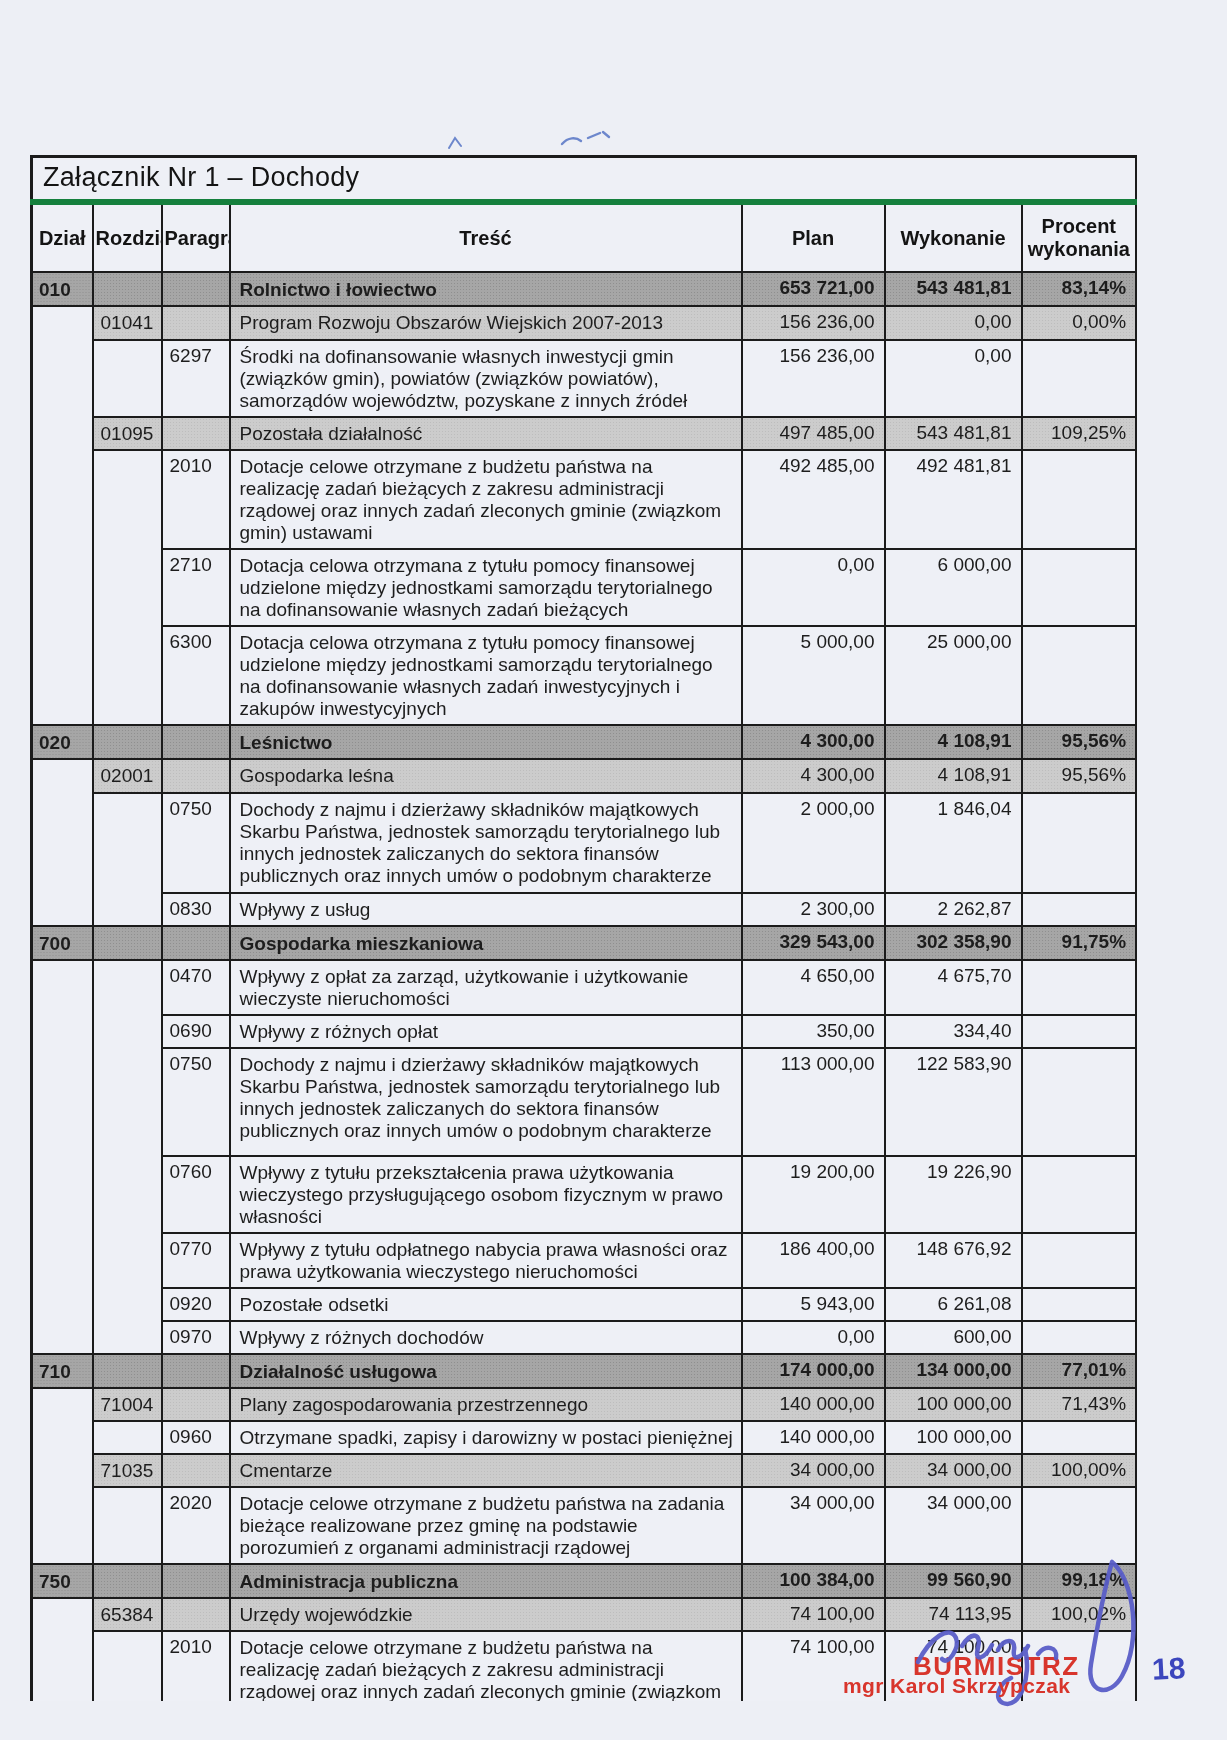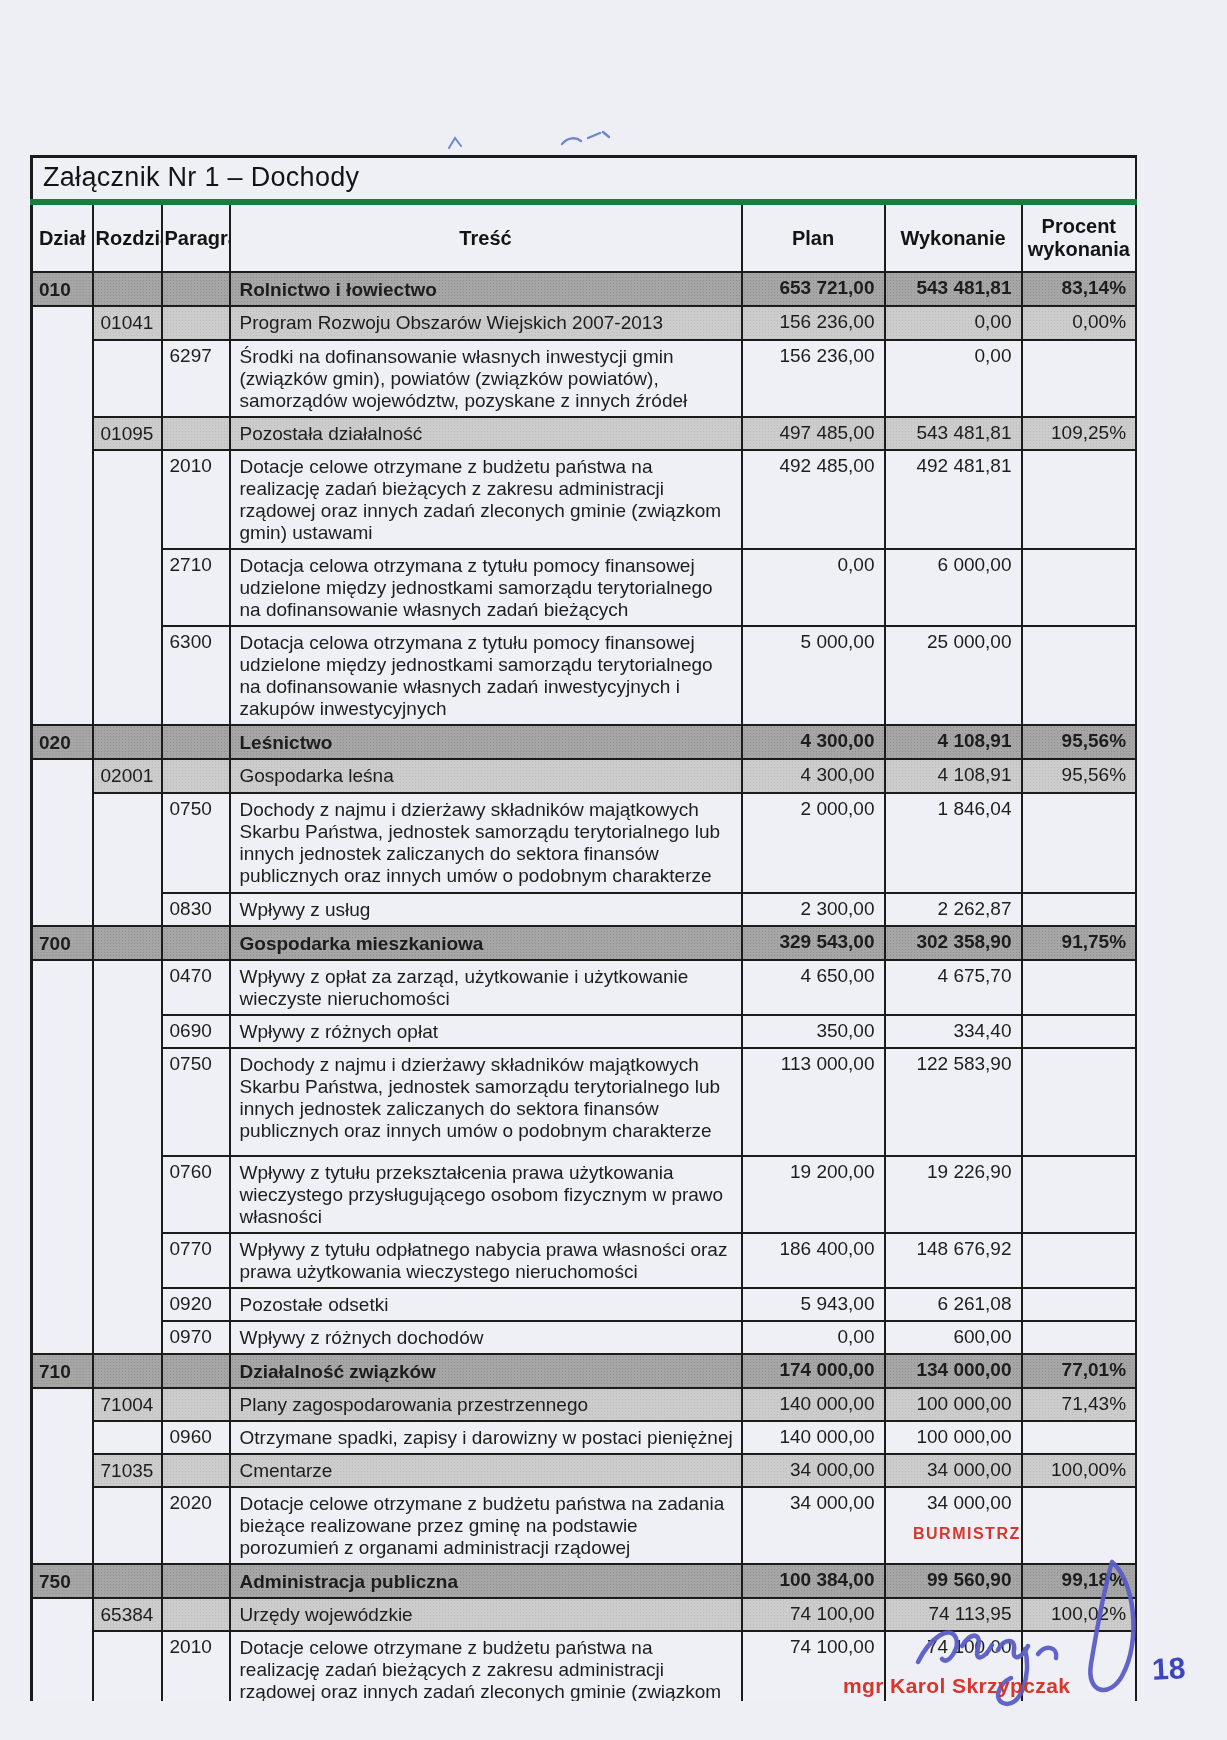--- a/index.html
+++ b/index.html
@@ -60,22 +60,22 @@
   td.c-rozdzial { font-size:19px; padding:5px 2px 0 7px; }
   td.c-paragraf { font-size:19px; padding:4px 2px 0 7px; }
   td.c-tresc    { font-size:19px; line-height:22px; padding:5px 6px 4px 9px; }
   td.c-plan, td.c-wykonanie, td.c-procent {
     font-size:19px; text-align:right; padding:4px 9px 0 2px; white-space:nowrap;
   }
   tr.section td.c-tresc { padding-top:6px; }
 
   
   .stamp-title {
-    position:absolute; left:913px; top:1525px;
-    font-size:16px; font-weight:bold; letter-spacing:1.5px;
+    position:absolute; left:913px; top:1651px;
+    font-size:26px; font-weight:bold; letter-spacing:1.5px;
     color:#d8352c;
   }
   .stamp-name {
     position:absolute; left:843px; top:1674px;
     font-size:21px; font-weight:bold; letter-spacing:0.4px;
     color:#d8352c;
   }
   .signature-svg { position:absolute; left:898px; top:1552px; }
   .page-number {
     position:absolute; left:1152px; top:1652px;
@@ -291,21 +291,21 @@
             <td class="c-paragraf">0970</td>
             <td class="c-tresc">Wpływy z różnych dochodów</td>
             <td class="c-plan">0,00</td>
             <td class="c-wykonanie">600,00</td>
             <td class="c-procent"></td>
           </tr>
           <tr class="section" style="height: 30px;">
             <td class="c-dzial">710</td>
             <td class="c-rozdzial"></td>
             <td class="c-paragraf"></td>
-            <td class="c-tresc">Działalność związków</td>
+            <td class="c-tresc">Działalność usługowa</td>
             <td class="c-plan">174 000,00</td>
             <td class="c-wykonanie">134 000,00</td>
             <td class="c-procent">77,01%</td>
           </tr>
           <tr class="chapter" style="height: 33px;">
             <td class="c-dzial"></td>
             <td class="c-rozdzial">71004</td>
             <td class="c-paragraf"></td>
             <td class="c-tresc">Plany zagospodarowania przestrzennego</td>
             <td class="c-plan">140 000,00</td>

